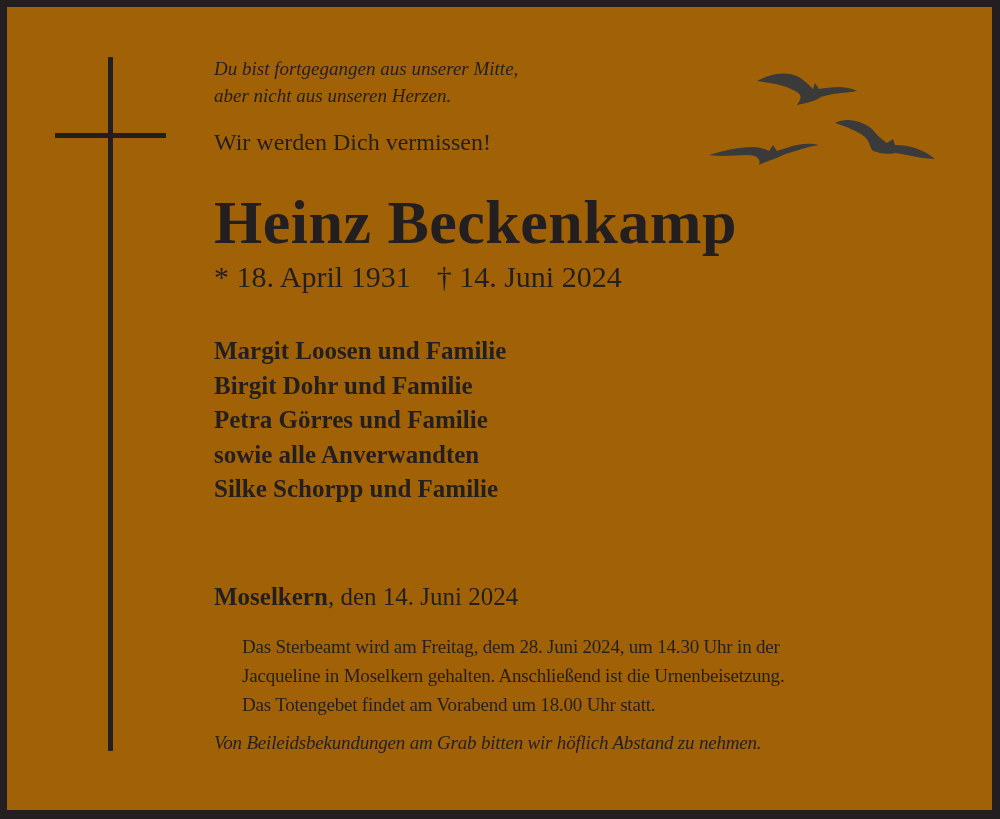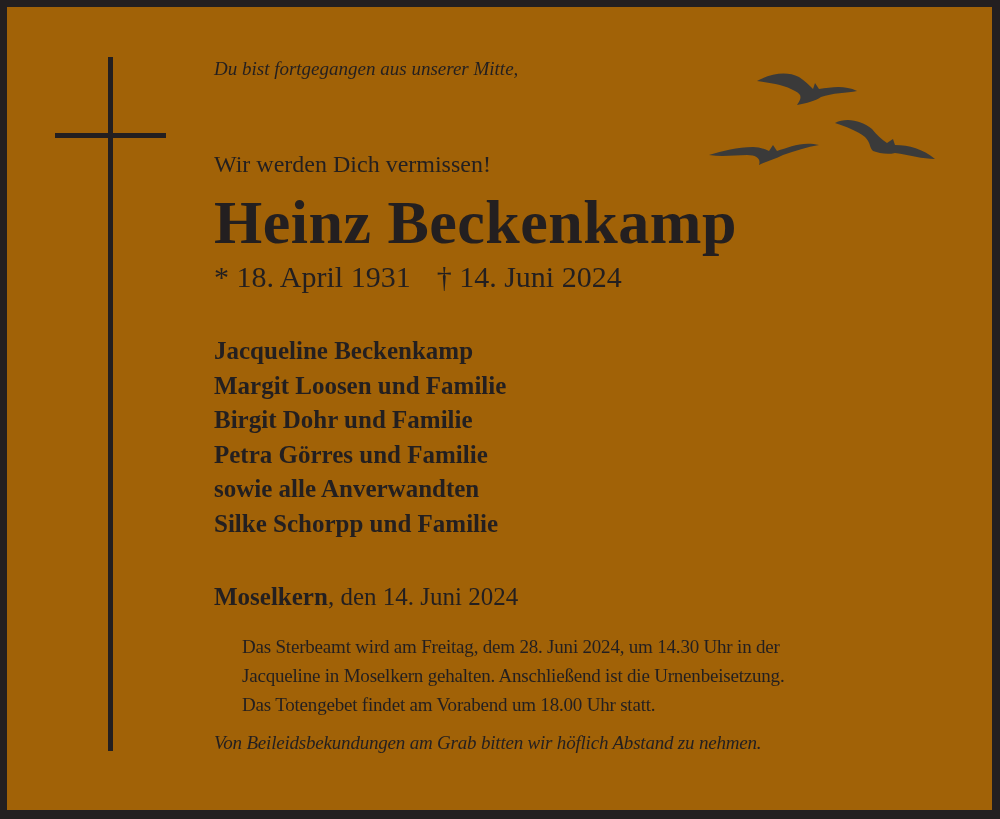--- a/index.html
+++ b/index.html
@@ -2,21 +2,21 @@
 <html><head>
 <meta charset="utf-8">
 <style>
   html, body { margin: 0; padding: 0; }
   body { width: 1000px; height: 819px; background: #231f20; position: relative; overflow: hidden; }
   .frame { position: absolute; left: 7px; top: 7px; width: 985px; height: 803px; background: #a16207; }
   .cross-v { position: absolute; left: 101px; top: 50px; width: 5px; height: 694px; background: #231f20; }
   .cross-h { position: absolute; left: 48px; top: 126px; width: 111px; height: 5px; background: #231f20; }
   .txt { position: absolute; left: 207px; color: #231f20; font-family: "DejaVu Serif", "Liberation Serif", serif; white-space: nowrap; }
   .quote { top: 48px; font-style: italic; font-size: 19px; line-height: 27px; font-family: "Liberation Serif", serif; }
-  .missed { top: 144px; font-size: 24px; font-family: "Liberation Serif", serif; }
+  .missed { top: 122px; font-size: 24px; font-family: "Liberation Serif", serif; }
   .name { top: 180px; font-size: 62px; font-weight: bold; font-family: Liberation Serif, serif; letter-spacing: 0.5px; }
   .dates { top: 253px; font-size: 30px; font-family: "Liberation Serif", serif; }
   .dates .sep { display: inline-block; width: 26px; }
   .mourners { top: 327px; font-size: 25px; font-weight: bold; line-height: 34.5px; font-family: "Liberation Serif", serif; }
   .mourners div { height: 34.5px; }
   .place { top: 576px; font-size: 25px; font-family: "Liberation Serif", serif; }
   .place b { font-weight: bold; }
   .info { top: 625px; font-size: 19px; line-height: 29px; font-family: "Liberation Serif", serif; letter-spacing: -0.2px; margin-left: 28px; }
   .note { top: 725px; font-size: 19px; font-family: "Liberation Serif", serif; letter-spacing: -0.2px; font-style: italic; }
   .birds { position: absolute; left: 690px; top: 48px; width: 250px; height: 120px; }
@@ -26,20 +26,21 @@
 
 <div class="frame">
 
   <div>
     <div class="cross-v"></div>
     <div class="cross-h"></div>
   </div>
 
   <div class="txt quote">
     <div>Du bist fortgegangen aus unserer Mitte,</div>
+    <div>aber nicht aus unseren Herzen.</div>
   </div>
 
   <svg class="birds" viewBox="0 0 250 120">
     <g fill="#3a3a3a">
 
       <path d="M60 26 C75 18, 90 16, 102 22 C108 26, 112 30, 116 34 L118 28 L122 34 C135 32, 148 30, 160 36 C150 38, 135 38, 124 42 C118 46, 110 48, 100 50 C104 44, 106 40, 98 36 C88 30, 74 28, 60 26 Z"></path>
 
       <path d="M138 68 C150 62, 165 66, 175 74 C180 80, 184 84, 190 88 L196 84 L198 90 C212 90, 226 94, 238 104 C226 104, 212 100, 198 98 C190 100, 182 98, 176 96 C172 92, 174 88, 168 82 C160 76, 150 72, 138 68 Z"></path>
 
       <path d="M12 100 C26 96, 40 92, 56 92 C62 92, 68 94, 72 96 L76 90 L80 96 C92 92, 106 86, 122 90 C110 92, 98 96, 86 100 C78 104, 70 106, 62 110 C64 104, 60 100, 50 100 C38 100, 26 102, 12 100 Z"></path>
@@ -48,21 +49,20 @@
 
   <div class="txt missed">Wir werden Dich vermissen!</div>
 
   <div class="txt name">Heinz Beckenkamp</div>
 
   <div class="txt dates">
     <span>* 18. April 1931</span><span class="sep"></span><span>† 14. Juni 2024</span>
   </div>
 
   <div class="txt mourners">
-    <div>Jacqueline Beckenkamp</div>
     <div>Margit Loosen und Familie</div>
     <div>Birgit Dohr und Familie</div>
     <div>Petra Görres und Familie</div>
     <div>sowie alle Anverwandten</div>
     <div>Silke Schorpp und Familie</div>
   </div>
 
   <div class="txt place">
     <b>Moselkern</b><span>, den 14. Juni 2024</span>
   </div>

